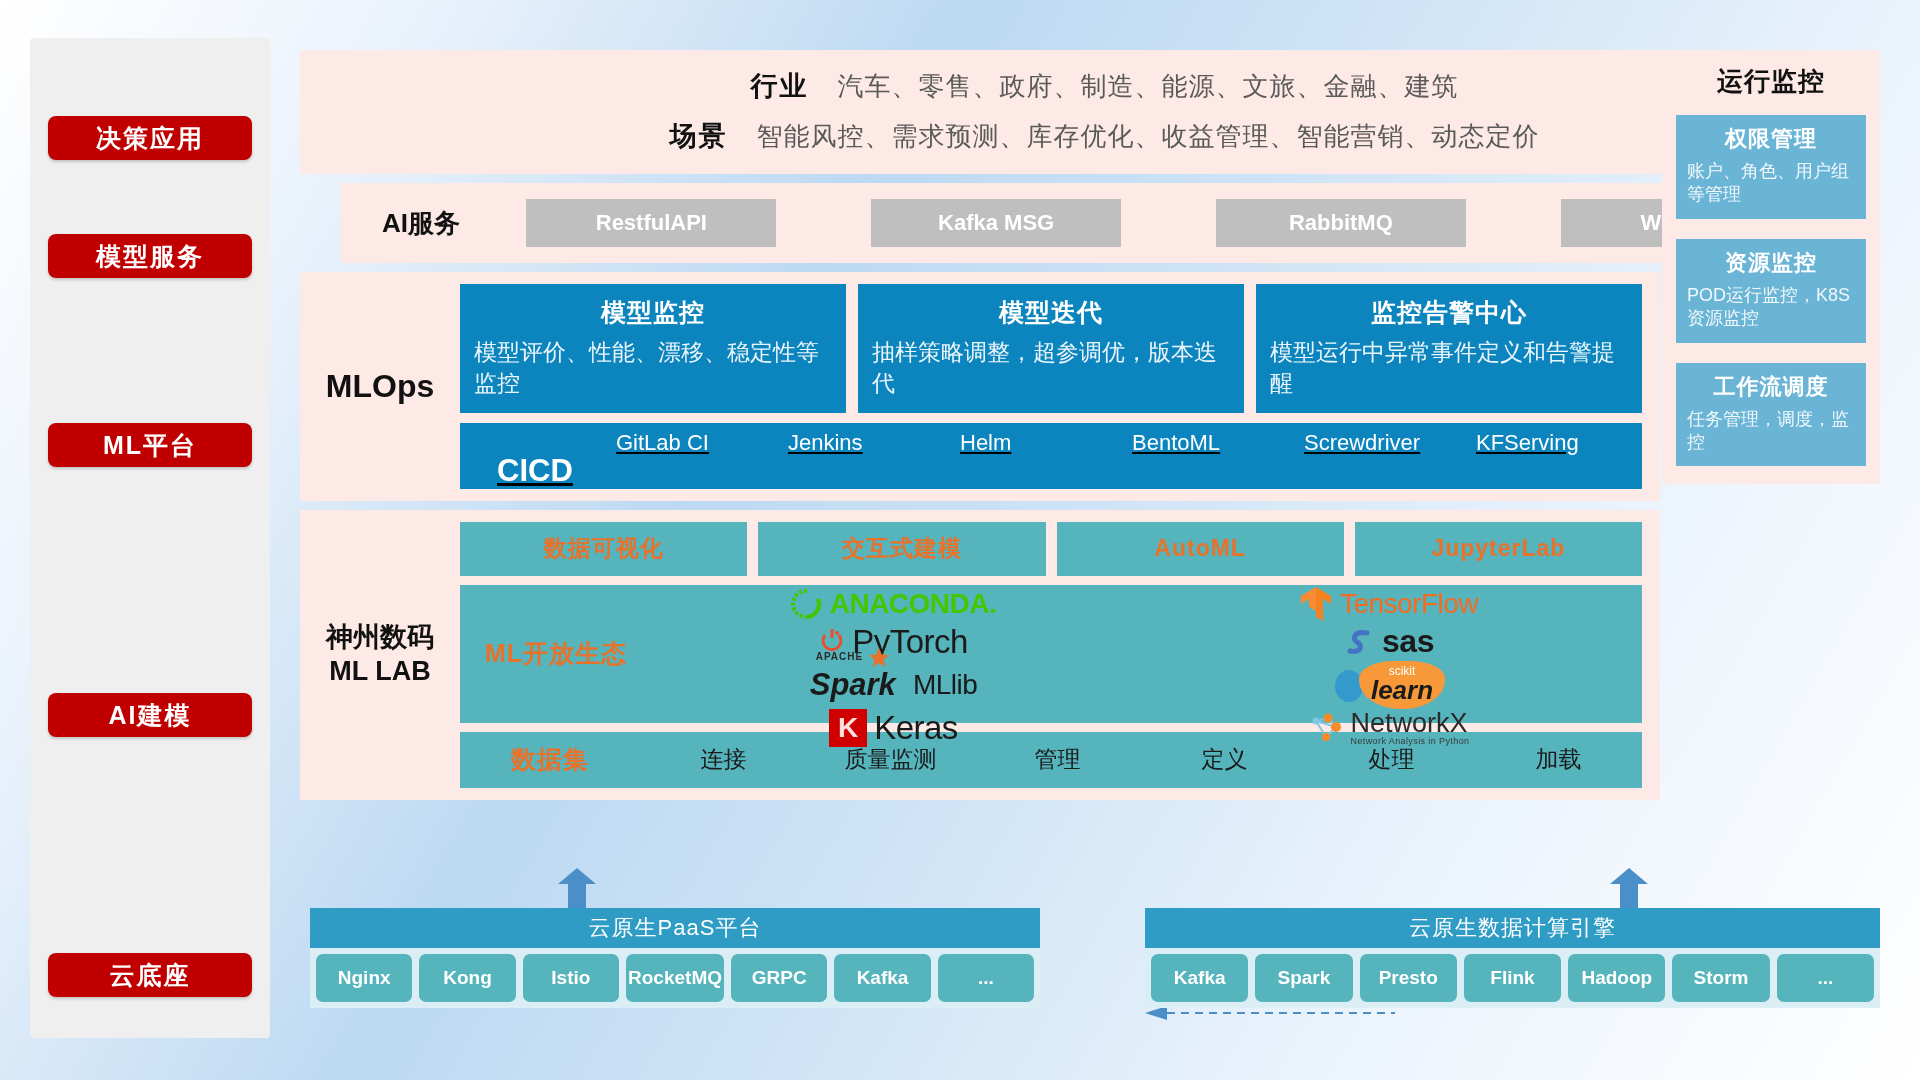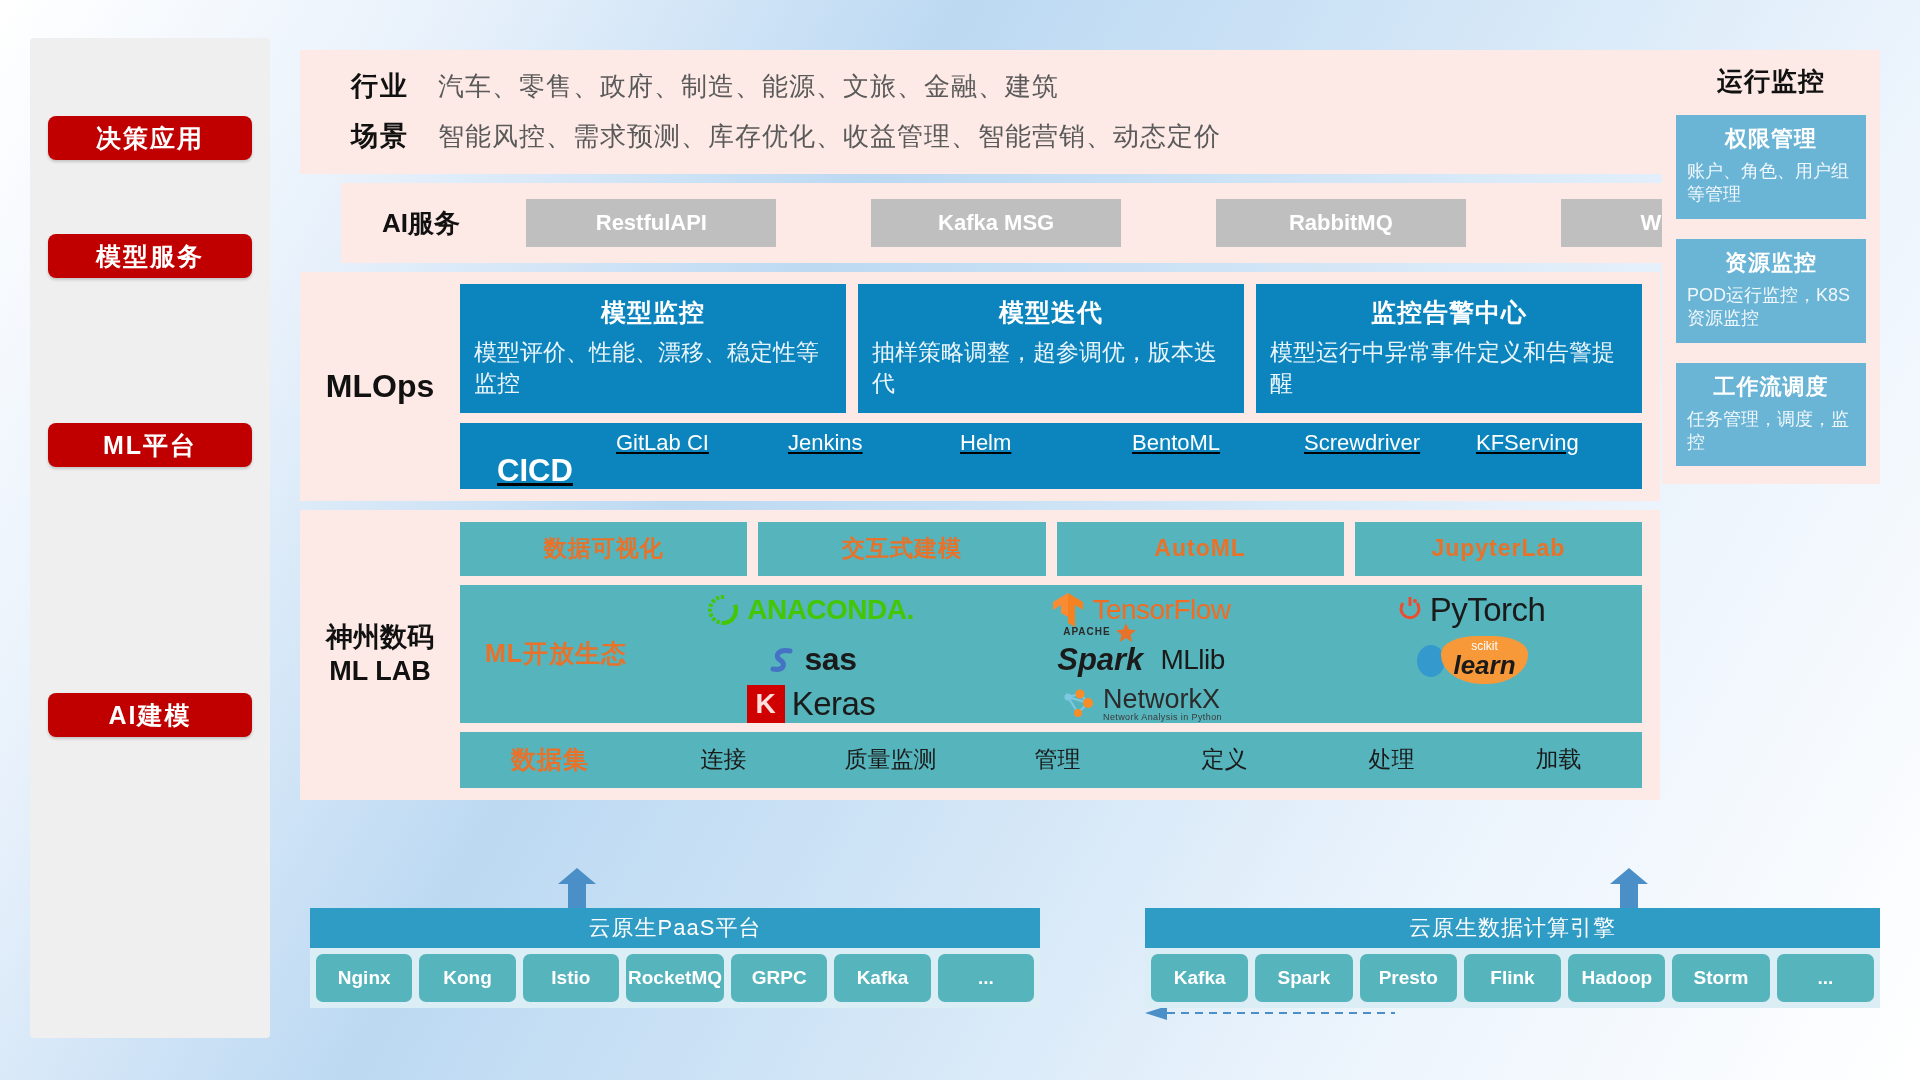--- a/index.html
+++ b/index.html
@@ -48,21 +48,21 @@
   }
 
   .band {
     background: #fdeae6;
     margin-bottom: 9px;
     position: relative;
   }
 
   
   #band-industry { padding: 18px 22px 20px 22px; }
-  .kv-row { display: flex; align-items: center; margin-bottom: 14px; }
+  .kv-row { display: flex; align-items: center; margin-bottom: 14px; justify-content: center; }
   .kv-row:last-child { margin-bottom: 0; }
   .kv-key {
     width: 116px; min-width: 116px;
     font-size: 27px; font-weight: bold; color: #111;
     text-align: center;
     letter-spacing: 2px;
   }
   .kv-val {
     font-size: 26px; color: #5a5a5a;
     letter-spacing: 1px;
@@ -162,21 +162,21 @@
     padding: 0 6px;
   }
   #eco-label {
     width: 180px; min-width: 180px;
     color: #e8722a; font-size: 25px; font-weight: bold;
     text-align: center; letter-spacing: 1px;
   }
   #eco-logos {
     flex: 1;
     display: grid;
-    grid-template-columns: repeat(3, 1fr);
+    grid-template-columns: repeat(2, 1fr);
     grid-template-rows: 1fr 1fr;
     align-items: center;
     justify-items: center;
     height: 100%;
   }
   .logo { display: flex; align-items: center; gap: 7px; }
   .logo-text { font-size: 28px; letter-spacing: -0.5px; }
 
   #mllab-dataset {
     margin-top: 9px;
@@ -277,20 +277,23 @@
     <span>决策应用</span>
   </div>
   <div class="rail-chip" id="chip-1">
     <span>模型服务</span>
   </div>
   <div class="rail-chip" id="chip-2">
     <span>ML平台</span>
   </div>
   <div class="rail-chip" id="chip-3">
     <span>AI建模</span>
+  </div>
+  <div class="rail-chip" id="chip-4">
+    <span>云底座</span>
   </div>
 </div>
 
 <div id="main-col">
 
   <div class="band" id="band-industry">
     <div class="kv-row">
       <div class="kv-key">行业</div>
       <div class="kv-val">汽车、零售、政府、制造、能源、文旅、金融、建筑</div>
     </div>

